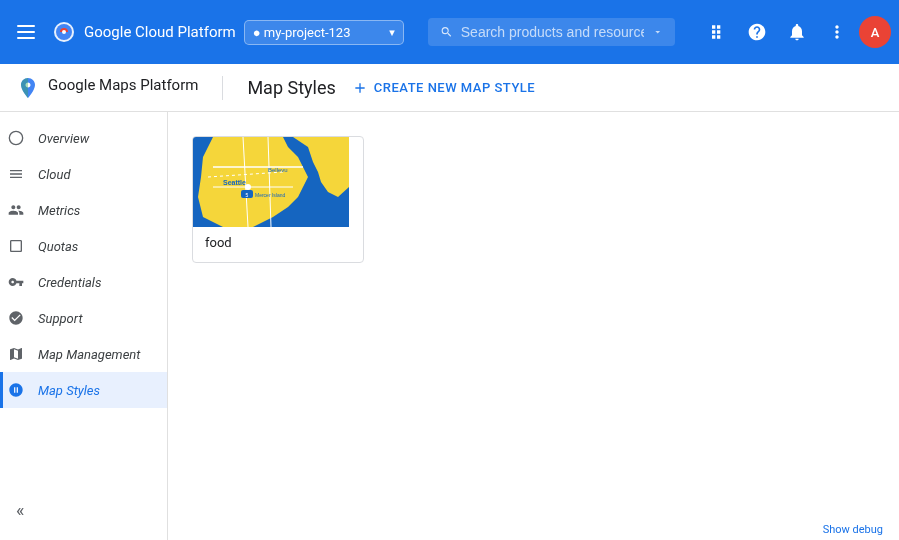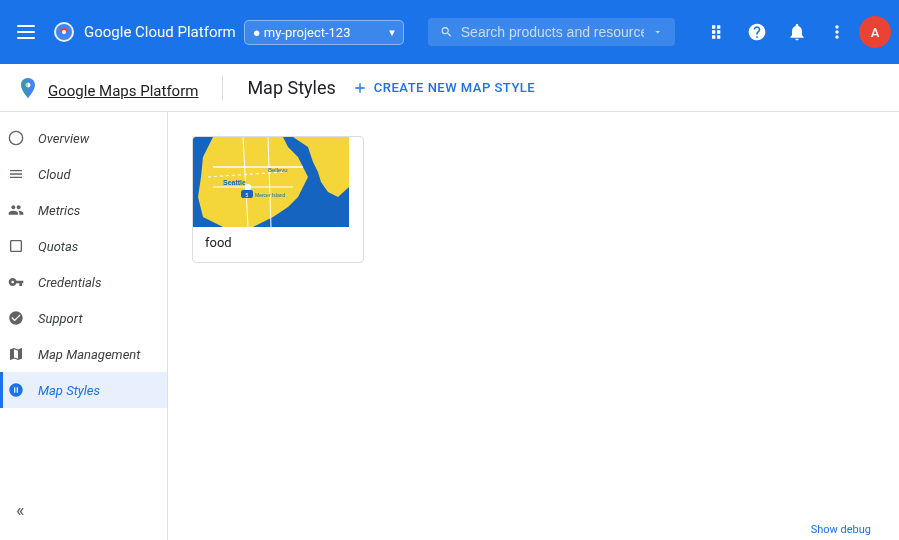--- a/index.html
+++ b/index.html
@@ -100,23 +100,22 @@
       height: 48px;
       background: #fff;
       border-bottom: 1px solid #e0e0e0;
       display: flex;
       align-items: center;
       padding: 0 16px;
       gap: 16px;
     }
     .brand-logo {
       display: flex;
-      align-items: flex-end;
+      align-items: flex-start;
       gap: 8px;
-      text-decoration: underline;
     }
     .maps-pin {
       width: 24px;
       height: 24px;
     }
     .brand-title {
       font-size: 15px;
       color: #202124;
       font-weight: 400;
     }
@@ -227,21 +226,21 @@
     }
     .card-label {
       font-size: 13px;
       color: #202124;
     }
 
     
     .bottom-bar {
       position: fixed;
       bottom: 0;
-      right: 12px;
+      right: 0;
       padding: 4px 16px;
       font-size: 11px;
       color: #1a73e8;
       cursor: pointer;
     }
 
     
     .chevron-down::after {
       content: '▾';
     }

